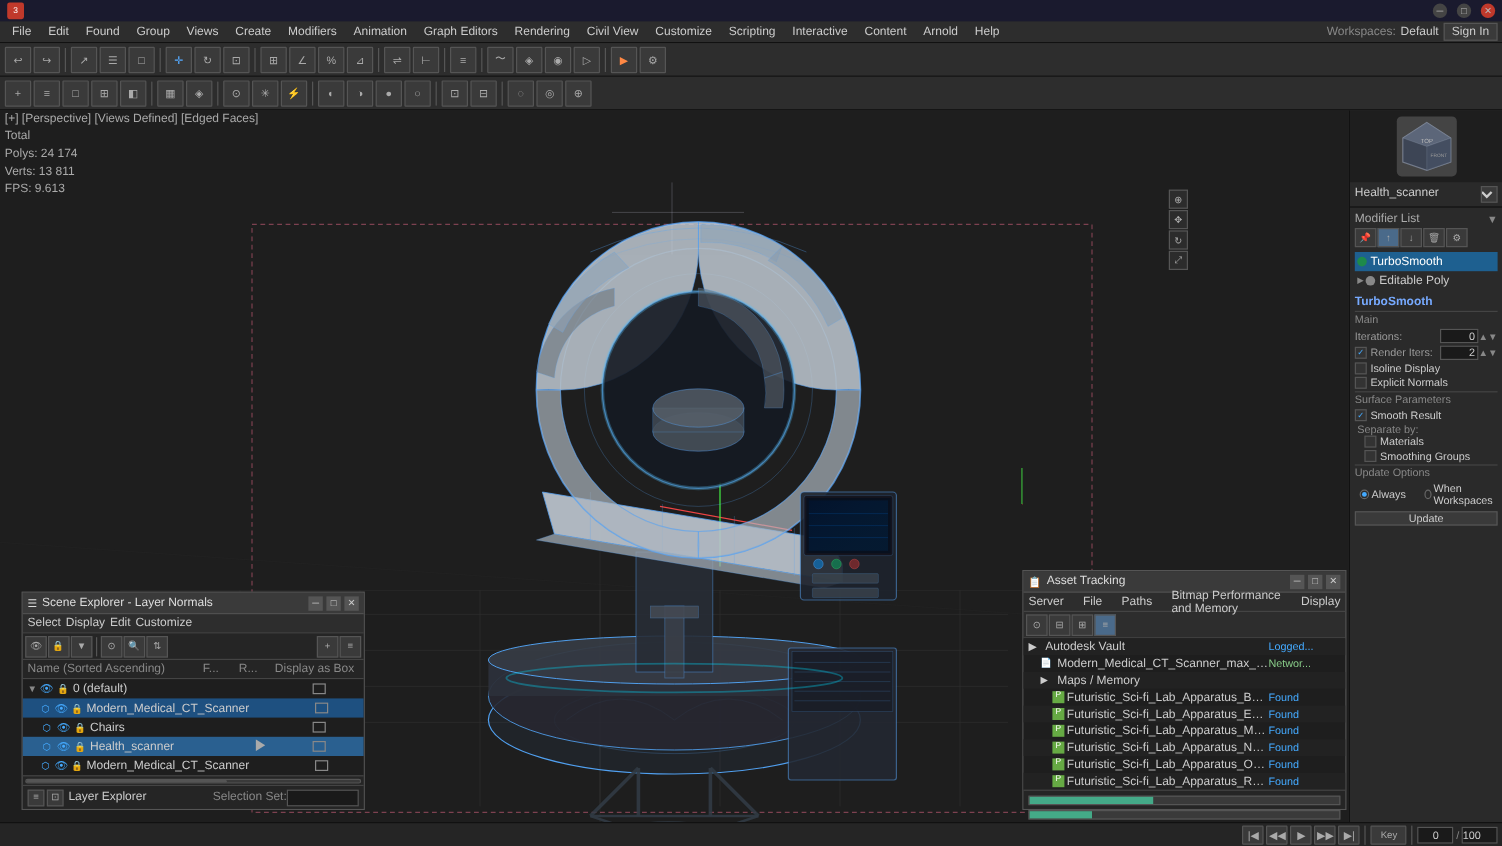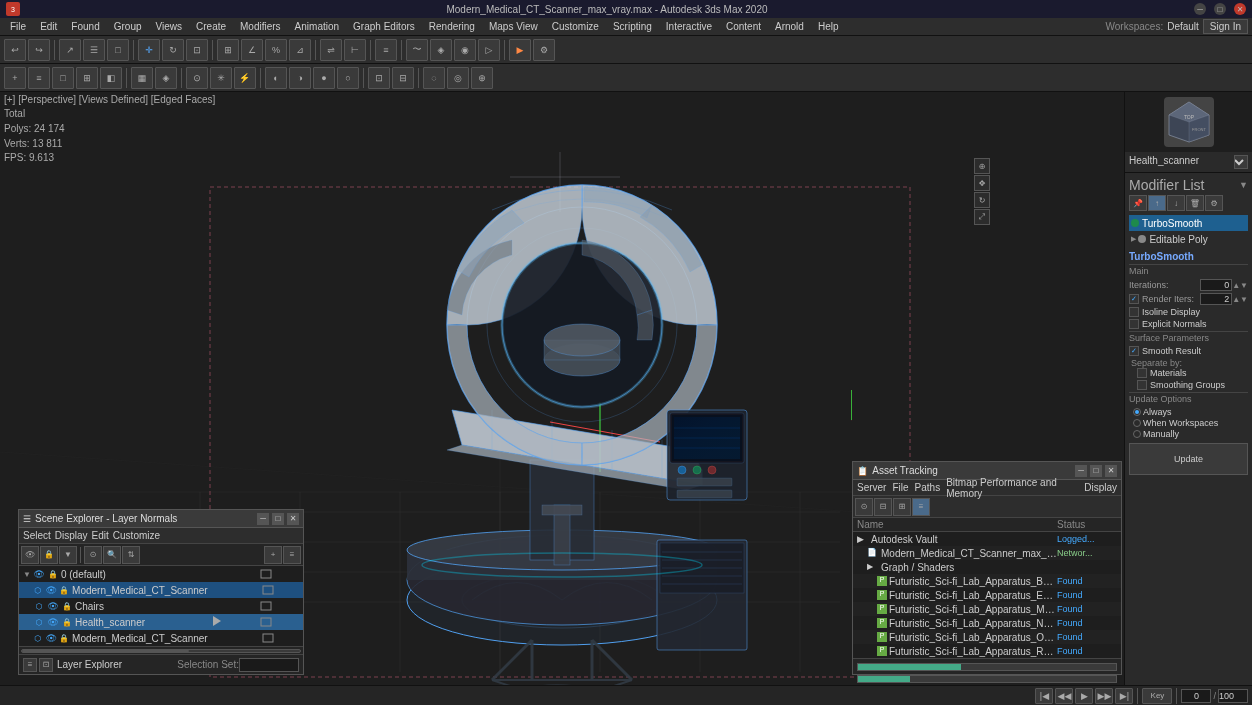--- a/index.html
+++ b/index.html
@@ -137,27 +137,27 @@
       font-size: 9px;
     }
     .prop-label { color: #999; flex: 1; }
     .prop-value {
       background: #1a1a1a; border: 1px solid #555;
       padding: 0 2px; width: 32px; text-align: right;
       font-size: 9px; color: #ccc;
     }
     .prop-check { width: 10px; height: 10px; background: #333; border: 1px solid #555; margin-right: 3px; display: flex; align-items: center; justify-content: center; font-size: 7px; }
     .prop-check.checked { color: #4af; }
-    .radio-group { display: flex; flex-direction: column; gap: 1px; margin-left: 4px; }
+    .radio-group { display: flex; gap: 15px; margin-left: 4px; }
     .radio-item { display: flex; align-items: center; gap: 2px; font-size: 9px; }
     .radio-dot { width: 8px; height: 8px; border-radius: 50%; border: 1px solid #666; display: flex; align-items: center; justify-content: center; }
     .radio-dot.selected::after { content: ''; width: 4px; height: 4px; border-radius: 50%; background: #4af; }
     .update-btn {
       background: #3a3a3a; border: 1px solid #555;
-      padding: 10px 8px; font-size: 9px; color: #ccc;
+      padding: 0 8px; font-size: 9px; color: #ccc;
       cursor: pointer; text-align: center; margin-top: 4px;
     }
     .health-scanner-label {
       background: #2a2a2a; padding: 3px 4px; font-size: 10px; color: #ccc;
       border-bottom: 1px solid #111;
     }
 
     
     #scene-explorer {
       position: absolute; bottom: 30px; left: 18px;
@@ -233,21 +233,21 @@
       width: 270px; background: #2d2d2d;
       border: 1px solid #555; z-index: 10;
     }
     .asset-toolbar {
       height: 22px; background: #2d2d2d;
       display: flex; align-items: center; padding: 0 2px; gap: 1px;
       border-bottom: 1px solid #444;
     }
     .asset-menu-bar {
       height: 16px; background: #2d2d2d;
-      display: flex; align-items: center; padding: 0 4px; gap: 6px;
+      display: flex; align-items: center; padding: 0 4px; gap: 16px;
       border-bottom: 1px solid #444;
     }
     .asset-list { background: #1e1e1e; font-size: 10px; }
     .asset-header {
       height: 14px; display: flex; align-items: center;
       padding: 0 4px; background: #252525;
       border-bottom: 1px solid #444; font-size: 10px; color: #888;
     }
     .asset-name { flex: 1; }
     .asset-status { width: 60px; }
@@ -292,40 +292,39 @@
       justify-content: center; font-size: 8px; color: #aaa; cursor: pointer;
     }
   </style>
 </head>
 <body>
 
 <div id="titlebar">
   <div style="display:flex;align-items:center;gap:6px;">
     <div style="width:14px;height:14px;background:#c0392b;border-radius:2px;font-size:7px;color:#fff;display:flex;align-items:center;justify-content:center;">3</div>
   </div>
-  <div class="title">Modern_Medical_CT_Scanner_max_vray.max - Autodesk 3ds Max 2020</div>
   <div class="controls">
     <div class="ctrl-btn minimize">─</div>
     <div class="ctrl-btn maximize">□</div>
     <div class="ctrl-btn close">✕</div>
   </div>
 </div>
 
 <div id="menubar">
   <div class="menu-item">File</div>
   <div class="menu-item">Edit</div>
   <div class="menu-item">Found</div>
   <div class="menu-item">Group</div>
   <div class="menu-item">Views</div>
   <div class="menu-item">Create</div>
   <div class="menu-item">Modifiers</div>
   <div class="menu-item">Animation</div>
   <div class="menu-item">Graph Editors</div>
   <div class="menu-item">Rendering</div>
-  <div class="menu-item">Maps View</div>
+  <div class="menu-item">Civil View</div>
   <div class="menu-item">Customize</div>
   <div class="menu-item">Scripting</div>
   <div class="menu-item">Interactive</div>
   <div class="menu-item">Content</div>
   <div class="menu-item">Arnold</div>
   <div class="menu-item">Help</div>
   <div style="flex:1;"></div>
   <div style="display:flex;align-items:center;gap:4px;font-size:10px;">
     <span style="color:#888;">Workspaces:</span>
     <span style="color:#ccc;">Default</span>
@@ -587,21 +586,21 @@
     </div>
 
     <div class="health-scanner-label">
       <span>Health_scanner</span>
       <select style="float:right;background:#3a3a3a;border:1px solid #555;color:#ccc;font-size:9px;width:14px;"></select>
     </div>
 
     <div class="modifier-panel">
 
       <div style="display:flex;align-items:center;justify-content:space-between;margin-bottom:2px;">
-        <span style="font-size:14px;color:#aaa;">Modifier List</span>
+        <span style="font-size:10px;color:#aaa;">Modifier List</span>
         <span style="font-size:9px;color:#888;cursor:pointer;">▼</span>
       </div>
 
       <div class="modifier-toolbar">
         <div class="mod-btn">📌</div>
         <div class="mod-btn" style="background:#4a6a8a;">↑</div>
         <div class="mod-btn">↓</div>
         <div class="mod-btn">🗑</div>
         <div class="mod-btn">⚙</div>
       </div>
@@ -708,20 +707,26 @@
     <div class="panel-tb-btn">👁</div>
     <div class="panel-tb-btn">🔒</div>
     <div class="panel-tb-btn">▼</div>
     <div class="panel-tb-sep"></div>
     <div class="panel-tb-btn">⊙</div>
     <div class="panel-tb-btn">🔍</div>
     <div class="panel-tb-btn">⇅</div>
     <div style="flex:1;"></div>
     <div class="panel-tb-btn">+</div>
     <div class="panel-tb-btn">≡</div>
+  </div>
+  <div class="column-header">
+    <span class="col-name">Name (Sorted Ascending)</span>
+    <span class="col-f">F...</span>
+    <span class="col-r">R...</span>
+    <span class="col-display">Display as Box</span>
   </div>
   <div class="tree-list">
 
     <div class="tree-item">
       <span class="tree-indent" style="width:2px;"></span>
       <span class="tree-arrow">▼</span>
       <span class="tree-icon eye-icon">👁</span>
       <span class="tree-icon" style="font-size:8px;">🔒</span>
       <span class="tree-name">0 (default)</span>
       <span class="tree-f"></span>
@@ -830,43 +835,39 @@
     <span class="panel-menu-item">Bitmap Performance and Memory</span>
     <span class="panel-menu-item">Display</span>
   </div>
   <div class="asset-toolbar">
     <div class="panel-tb-btn">⊙</div>
     <div class="panel-tb-btn">⊟</div>
     <div class="panel-tb-btn">⊞</div>
     <div class="panel-tb-btn" style="background:#4a6a8a;">≡</div>
   </div>
   <div class="asset-list">
-    <div class="asset-header">
-      <span class="asset-name">Name</span>
-      <span class="asset-status">Status</span>
-    </div>
 
     <div class="asset-row">
       <span class="asset-indent" style="width:0px;"></span>
       <span class="asset-icon" style="font-size:9px;">▶</span>
       <span class="asset-row-name">Autodesk Vault</span>
       <span class="asset-row-status">Logged...</span>
     </div>
 
     <div class="asset-row">
       <span class="asset-indent" style="width:10px;"></span>
       <span class="asset-icon" style="font-size:8px;color:#8af;">📄</span>
       <span class="asset-row-name">Modern_Medical_CT_Scanner_max_vray.max</span>
       <span class="asset-row-status" style="color:#88cc88;">Networ...</span>
     </div>
 
     <div class="asset-row">
       <span class="asset-indent" style="width:10px;"></span>
       <span class="asset-icon" style="font-size:8px;">▶</span>
-      <span class="asset-row-name">Graph / Shaders</span>
+      <span class="asset-row-name">Maps / Memory</span>
       <span class="asset-row-status"></span>
     </div>
 
     <div class="asset-row">
       <span class="asset-indent" style="width:20px;"></span>
       <span class="asset-icon" style="font-size:7px;background:#6a4;color:#fff;width:10px;text-align:center;">P</span>
       <span class="asset-row-name">Futuristic_Sci-fi_Lab_Apparatus_Base_Color.png</span>
       <span class="asset-row-status">Found</span>
     </div>
 

